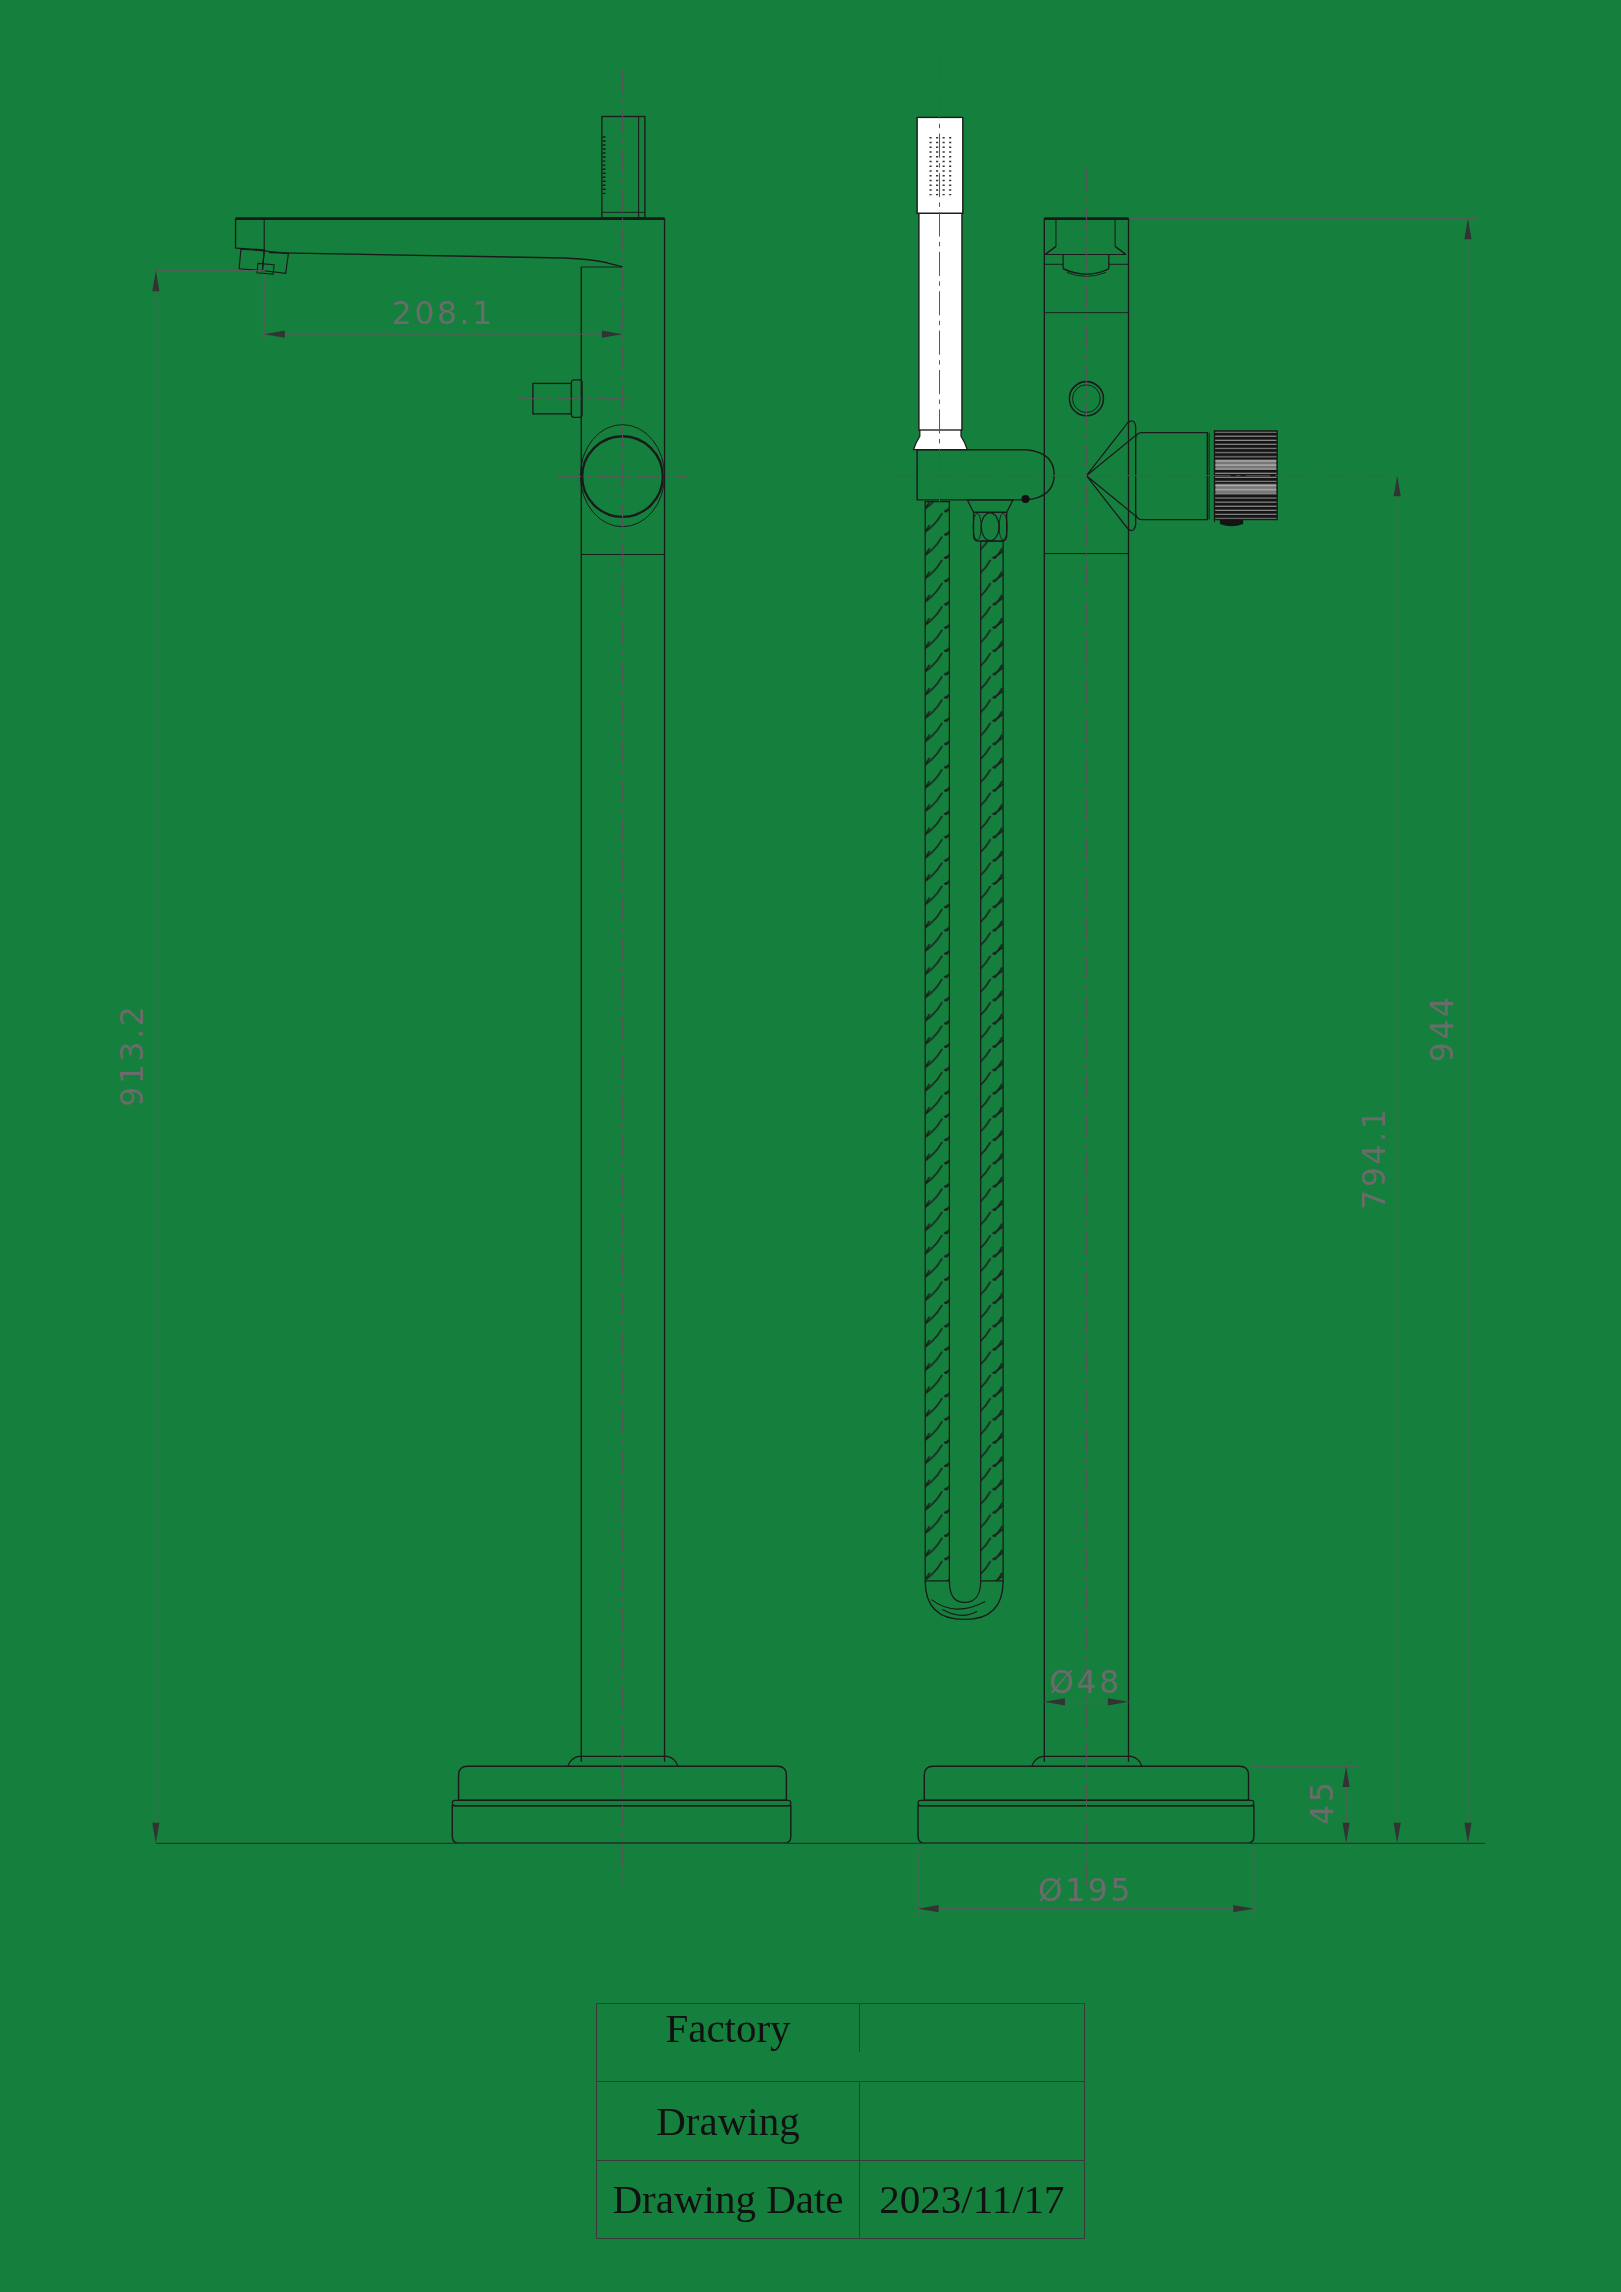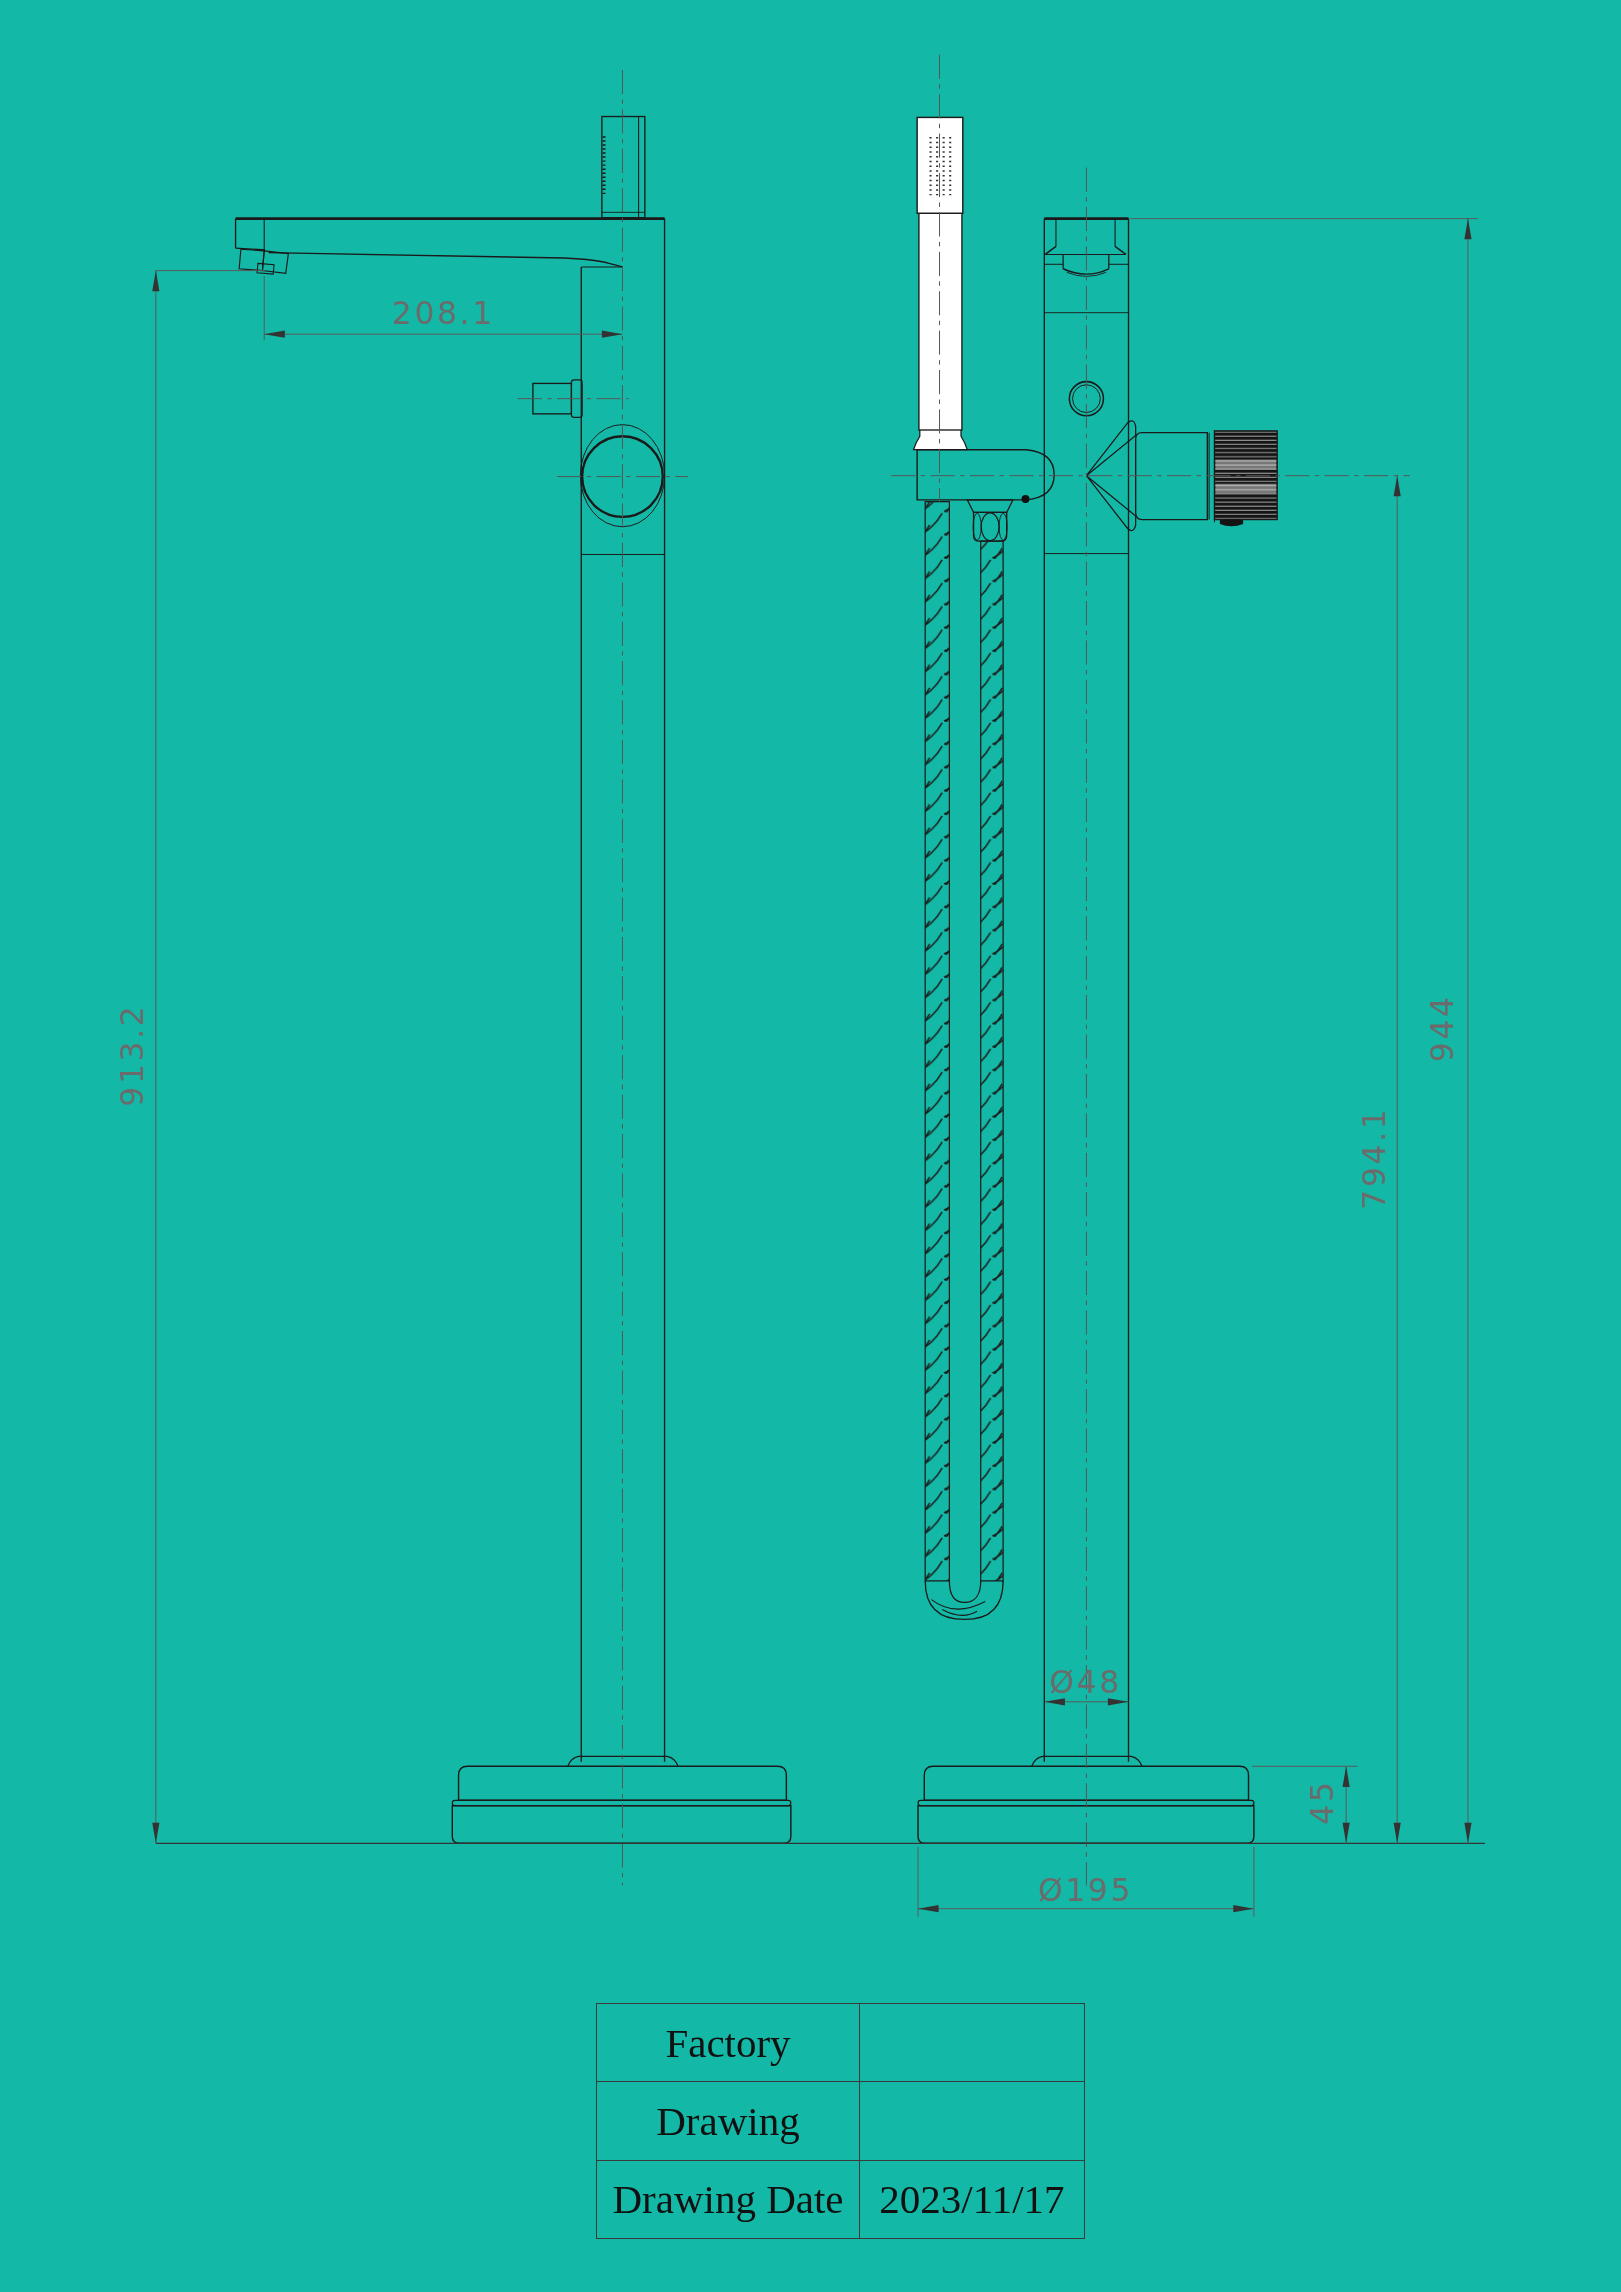--- a/index.html
+++ b/index.html
@@ -1,23 +1,23 @@
 <!DOCTYPE html>
 <html style="font-size:14.3px"><head>
 <meta charset="utf-8">
 <style>
   html,body{margin:0;padding:0;background:#ffffff;}
-  .canvas{position:relative;width:1622px;height:2293px;background:#14b8a6;overflow:hidden;
+  .canvas{position:relative;width:1622px;height:2293px;background:#15803d;overflow:hidden;
           font-family:"DejaVu Sans",sans-serif;}
   svg{position:absolute;left:0;top:0;}
   .dim-text{font-family:"DejaVu Sans",sans-serif;font-size:35px;fill:#6b6b6b;letter-spacing:3px;}
   .title-block{position:absolute;left:596px;top:2003px;width:489px;height:236px;
                border:1.8px solid #3a3a3a;box-sizing:border-box;display:flex;flex-direction:column;}
   .tb-row{flex:1;display:flex;border-top:1.3px solid #3a3a3a;}
-  .tb-row:first-child{border-top:none;}
+  .tb-row:first-child{border-top:none;flex-direction:column;}
   .tb-label{width:262px;border-right:1.3px solid #3a3a3a;display:flex;align-items:center;justify-content:center;
             font-family:"Liberation Serif",serif;font-size:41px;color:#111;}
   .tb-value{flex:1;display:flex;align-items:center;justify-content:center;
             font-family:"Liberation Serif",serif;font-size:41px;color:#111;}
 </style>
 </head>
 <body>
 
 <div class="canvas">
 

